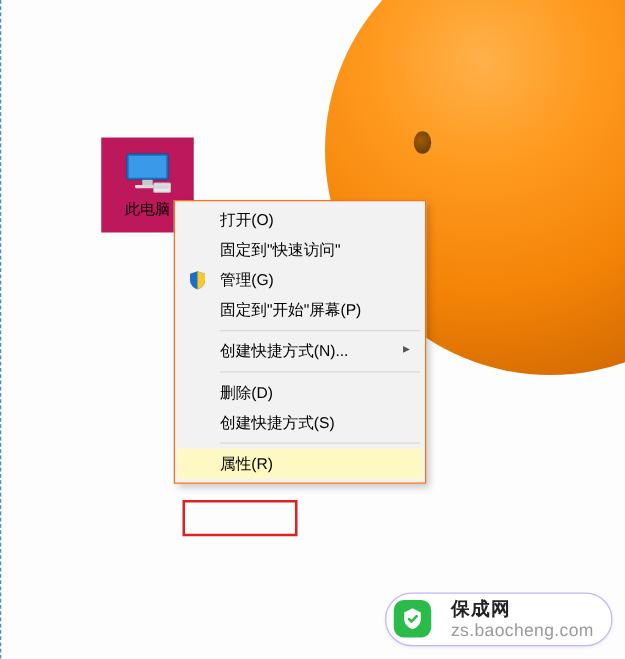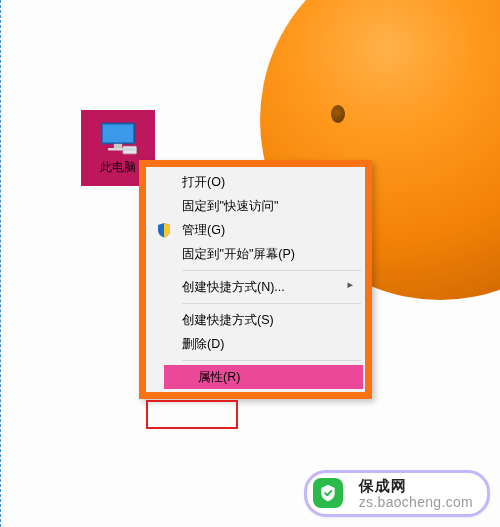--- a/index.html
+++ b/index.html
@@ -38,59 +38,59 @@
       gap: 4px;
       border: 1px solid rgba(0,0,0,0);
     }
     .desktop-icon .pc-svg { width: 40px; height: 34px; }
     .desktop-icon .label { font-size: 12px; color: #000; }
 
     
     .context-menu {
       position: absolute;
       left: 138px; top: 160px;
-      width: 233px;
+      width: 202px;
       background: #f2f2f2;
-      border: 7px solid #f97316;
+      border: 1px solid #f97316;
       box-shadow: 3px 3px 6px rgba(0,0,0,0.22);
       padding: 3px 2px;
     }
     .cm-item {
       display: flex; align-items: center;
       height: 24px;
       padding: 0 12px 0 34px;
       position: relative;
       color: #000; font-size: 12.5px;
       white-space: nowrap;
     }
     .cm-item.has-sub::after {
       content: "▸"; position: absolute; right: 10px; top: 3px; font-size: 11px; color: #555;
     }
     .cm-sep { height: 1px; background: #d9d9d9; margin: 4px 2px 4px 34px; }
     .cm-icon {
       position: absolute; left: 8px; top: 4px; width: 16px; height: 16px;
     }
-    .cm-item.hover { background: #ec4899; margin-left: 16px; }
+    .cm-item.hover { background: #fef9c3; }
 
     
     .red-highlight {
       position: absolute;
       left: 145px; top: 400px;
       width: 92px; height: 29px;
       border: 2px solid #e02020;
       pointer-events: none;
     }
 
     
     .watermark {
       position: absolute;
       right: 10px; bottom: 10px;
       display: flex; align-items: center;
       background: #fff;
-      border: 3px solid #c4b5fd;
+      border: 1px solid #c4b5fd;
       border-radius: 22px;
       padding: 4px 14px 4px 6px;
       box-shadow: 0 1px 3px rgba(0,0,0,0.08);
       gap: 16px;
       justify-content: center;
     }
     .wm-logo {
       width: 30px; height: 30px;
       background: #2bbb4a;
       border-radius: 8px;
@@ -134,22 +134,22 @@
       <span>管理(G)</span>
     </div>
     <div class="cm-item">固定到"开始"屏幕(P)</div>
 
     <div class="cm-sep"></div>
 
     <div class="cm-item has-sub">创建快捷方式(N)...</div>
 
     <div class="cm-sep"></div>
 
+    <div class="cm-item">删除(D)</div>
     <div class="cm-item">创建快捷方式(S)</div>
-    <div class="cm-item">删除(D)</div>
 
     <div class="cm-sep"></div>
 
     <div class="cm-item hover">属性(R)</div>
   </div>
 
   <div class="red-highlight"></div>
 
   <div class="watermark">
     <div class="wm-logo">

